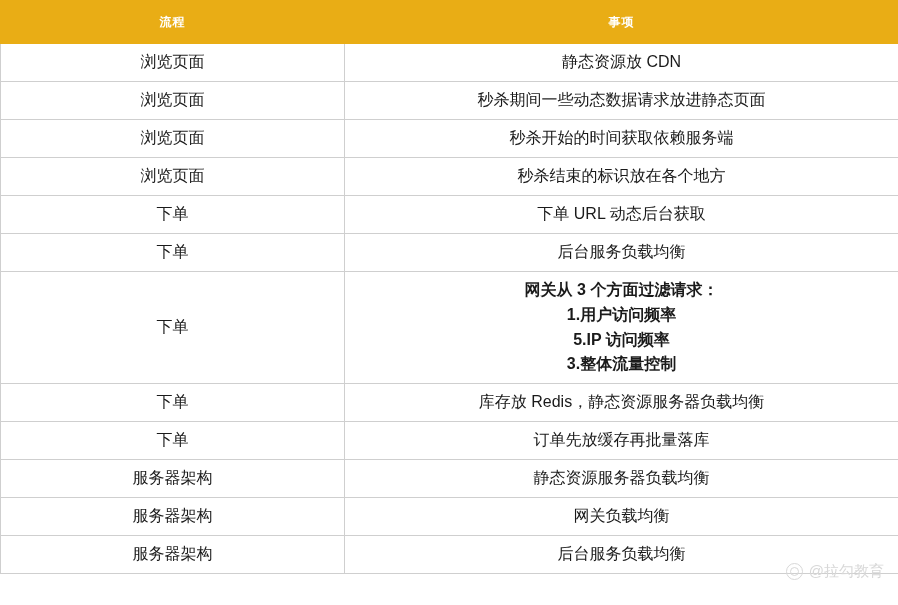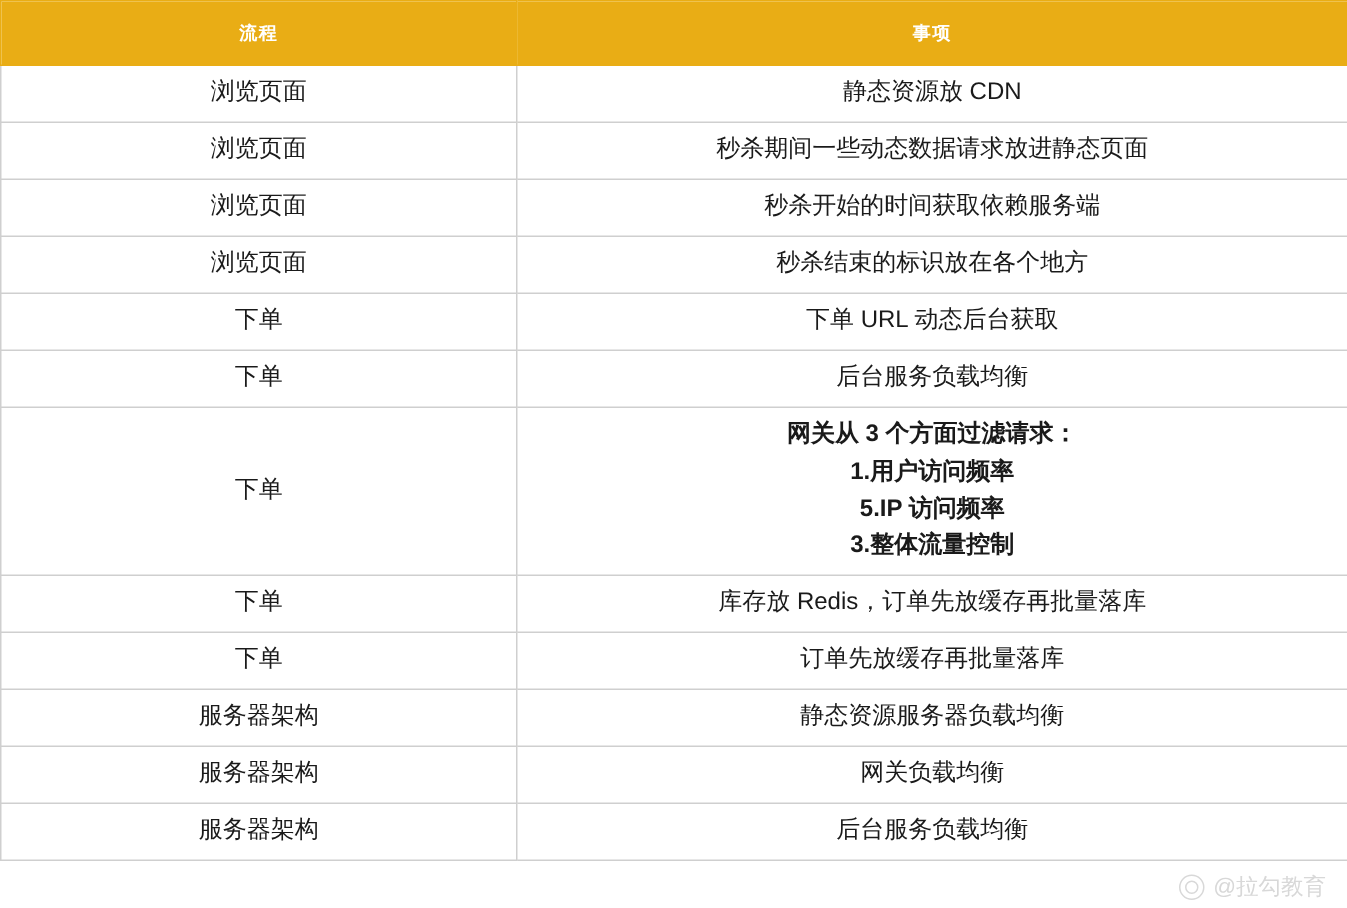--- a/index.html
+++ b/index.html
@@ -55,21 +55,21 @@
     padding-top: 8px;
     padding-bottom: 8px;
   }
   td.multiline .ml-line {
     display: block;
     font-weight: bold;
   }
   .watermark {
     position: absolute;
     right: 14px;
-    bottom: 4px;
+    bottom: 24px;
     display: flex;
     align-items: center;
     gap: 6px;
     color: #d8d8d8;
     font-size: 15px;
     user-select: none;
   }
   .watermark .wm-mark {
     width: 15px;
     height: 15px;
@@ -134,21 +134,21 @@
         <td>下单</td>
         <td class="multiline">
           <span class="ml-line">网关从 3 个方面过滤请求：</span>
           <span class="ml-line">1.用户访问频率</span>
           <span class="ml-line">5.IP 访问频率</span>
           <span class="ml-line">3.整体流量控制</span>
         </td>
       </tr>
       <tr>
         <td>下单</td>
-        <td>库存放 Redis，订单先放缓存再批量落库</td>
+        <td>库存放 Redis，静态资源服务器负载均衡</td>
       </tr>
       <tr>
         <td>下单</td>
         <td>订单先放缓存再批量落库</td>
       </tr>
       <tr>
         <td>服务器架构</td>
         <td>静态资源服务器负载均衡</td>
       </tr>
       <tr>

